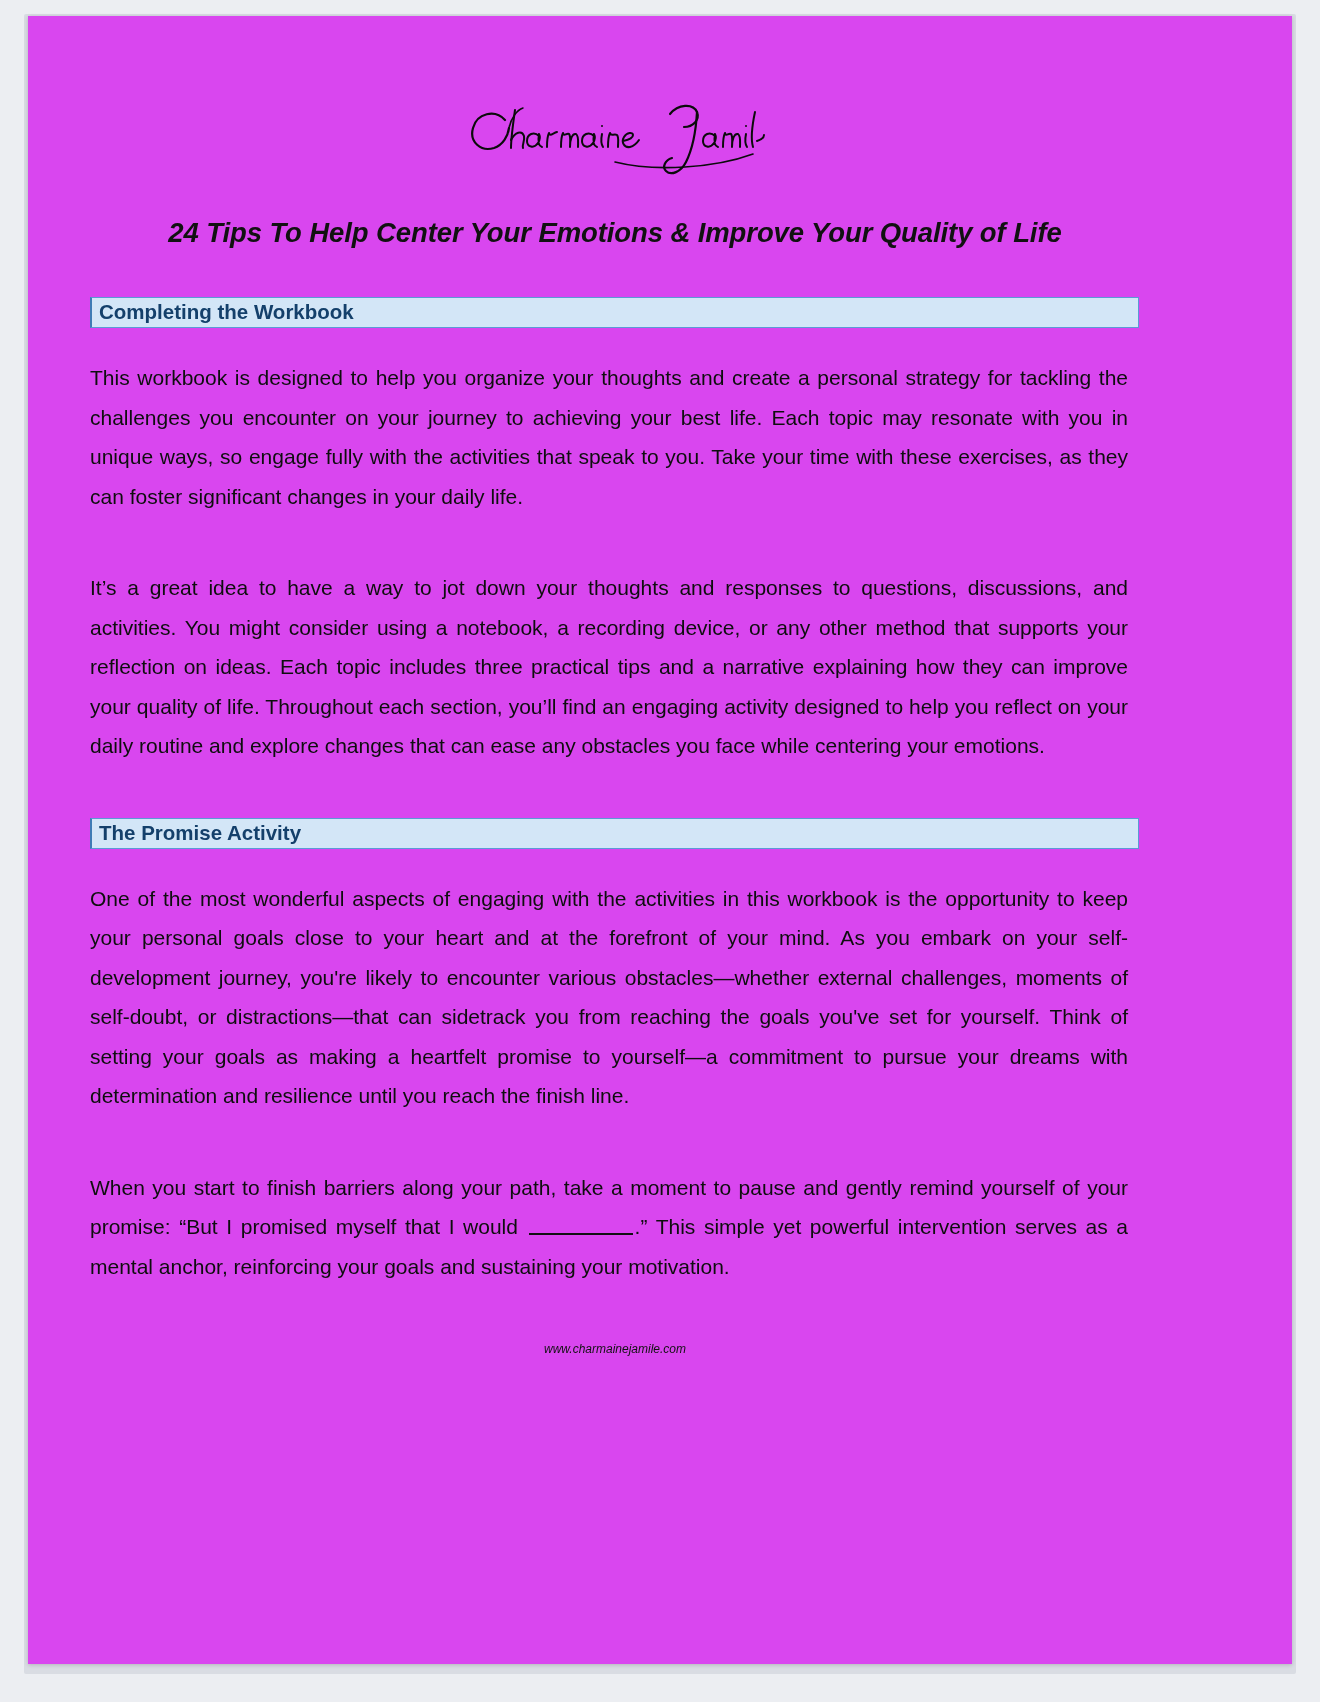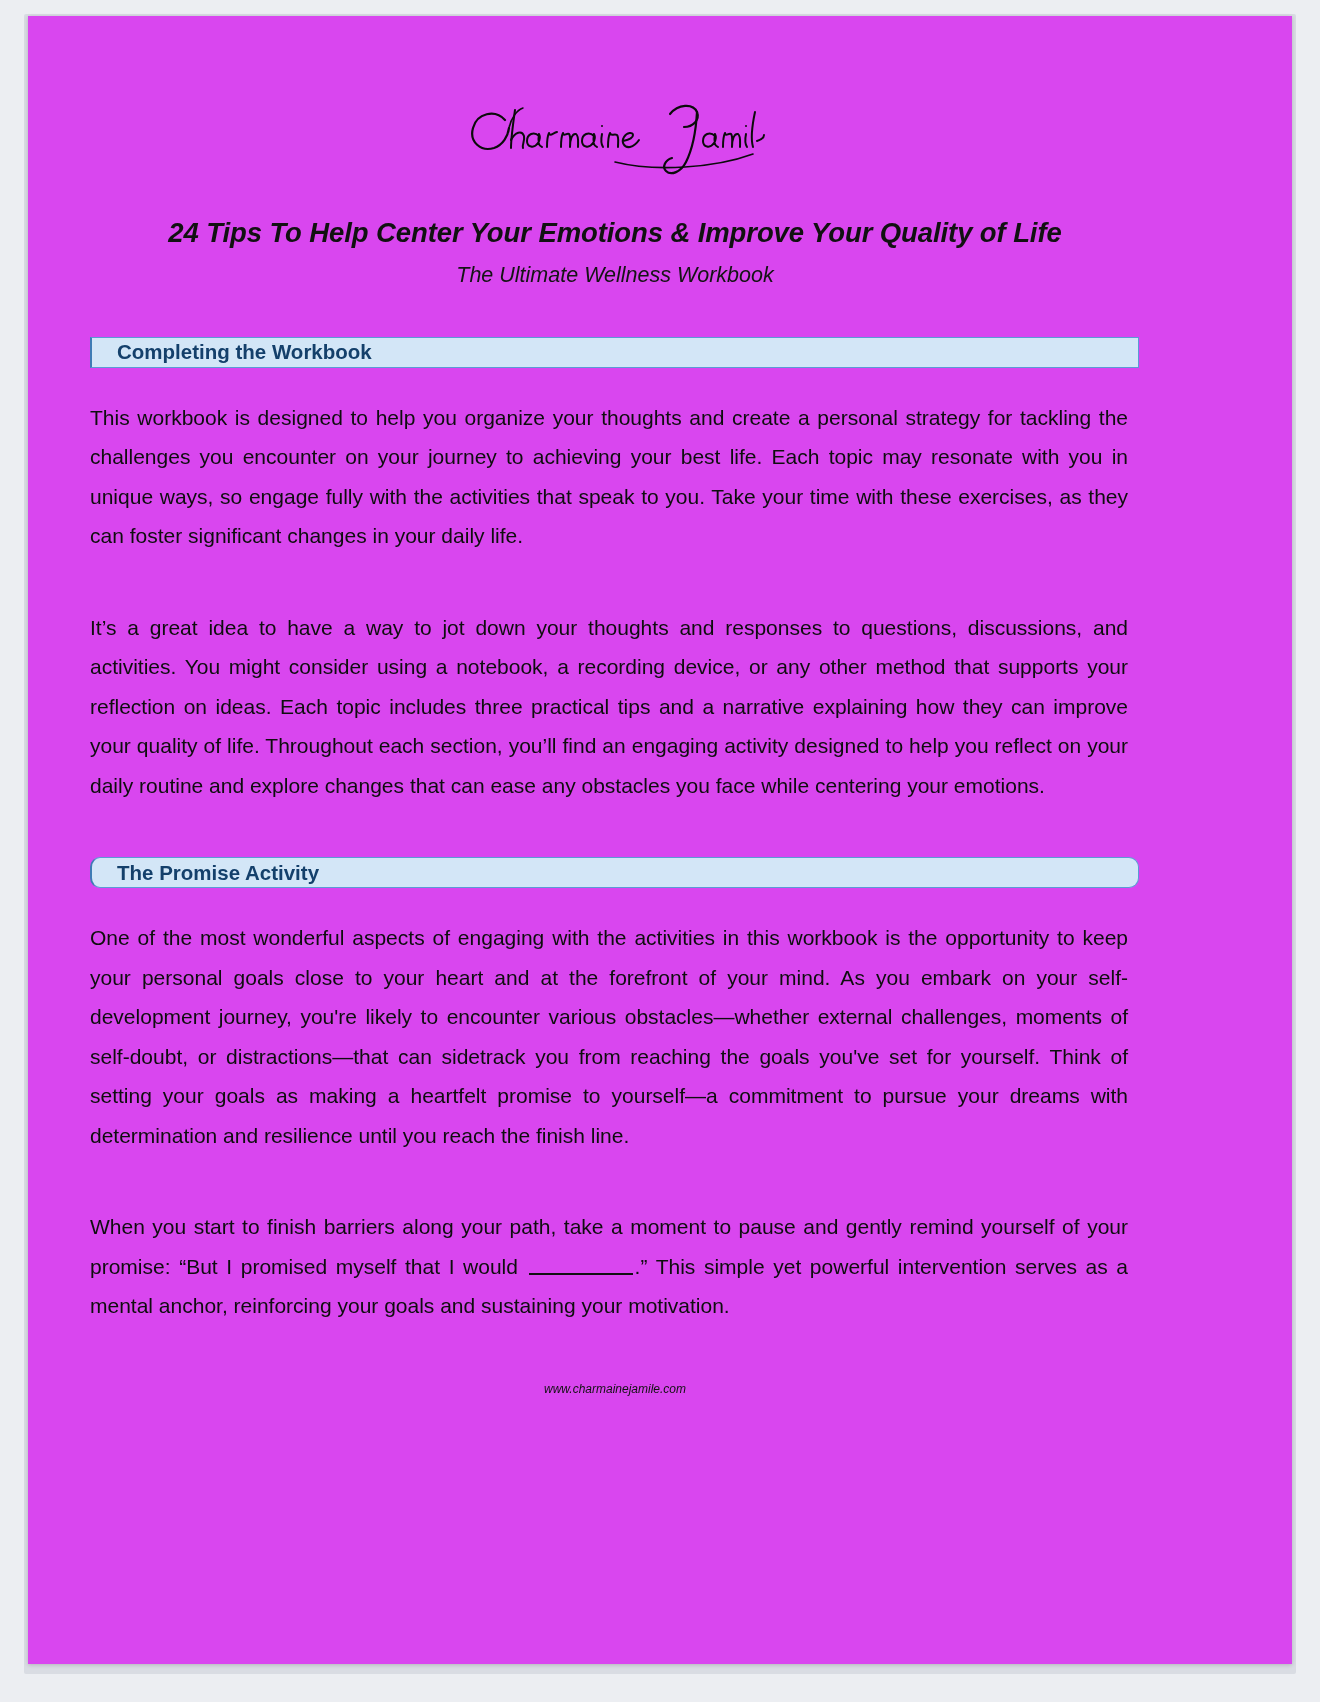--- a/index.html
+++ b/index.html
@@ -87,32 +87,32 @@
   .section-bar {
     margin: 0;
     box-sizing: border-box;
     width: 1049px;
     height: 31px;
     background: #d3e6f7;
     border: 1.5px solid #5b9bd5;
     border-left: 2.5px solid #3f7cb5;
     display: flex;
     align-items: center;
-    padding-left: 25px;
+    padding-left: 7px;
     position: relative;
   }
   .section-bar-label {
     font-size: 20.5px;
     font-weight: bold;
     color: #14406b;
     line-height: 1;
     white-space: nowrap;
   }
   .bar-slot-1 { margin-top: 48px; }
-  .bar-slot-2 { margin-top: 52px; border-radius: 10px; }
+  .bar-slot-2 { margin-top: 52px; }
 
   
   .body-block {
     margin-top: 30px;
   }
   .para {
     font-size: 21px;
     color: #0e0e0e;
     line-height: 39.5px;
     margin: 0 0 0 0;
@@ -185,21 +185,20 @@
             <path d="M290 22 C 287 36, 286 50, 288 57" stroke-width="2"></path>
 
             <path d="M292 51 C 295 50, 299 48, 299 45" stroke-width="2"></path>
 
             <path d="M150 72 C 190 82, 250 78, 288 64" stroke-width="1.6"></path>
           </g>
         </svg>
       </div>
 
       <div class="doc-title">24 Tips To Help Center Your Emotions &amp; Improve Your Quality of Life</div>
-      <div class="doc-subtitle">The Ultimate Wellness Workbook</div>
 
       <div class="section-bar bar-slot-1">
         <span class="section-bar-label">Completing the Workbook</span>
       </div>
 
       <div class="body-block">
         <p class="para justify">This workbook is designed to help you organize your thoughts and create a personal strategy for tackling the challenges you encounter on your journey to achieving your best life. Each topic may resonate with you in unique ways, so engage fully with the activities that speak to you. Take your time with these exercises, as they can foster significant changes in your daily life.</p>
         <p class="para justify">It’s a great idea to have a way to jot down your thoughts and responses to questions, discussions, and activities. You might consider using a notebook, a recording device, or any other method that supports your reflection on ideas. Each topic includes three practical tips and a narrative explaining how they can improve your quality of life. Throughout each section, you’ll find an engaging activity designed to help you reflect on your daily routine and explore changes that can ease any obstacles you face while centering your emotions.</p>
       </div>
 

